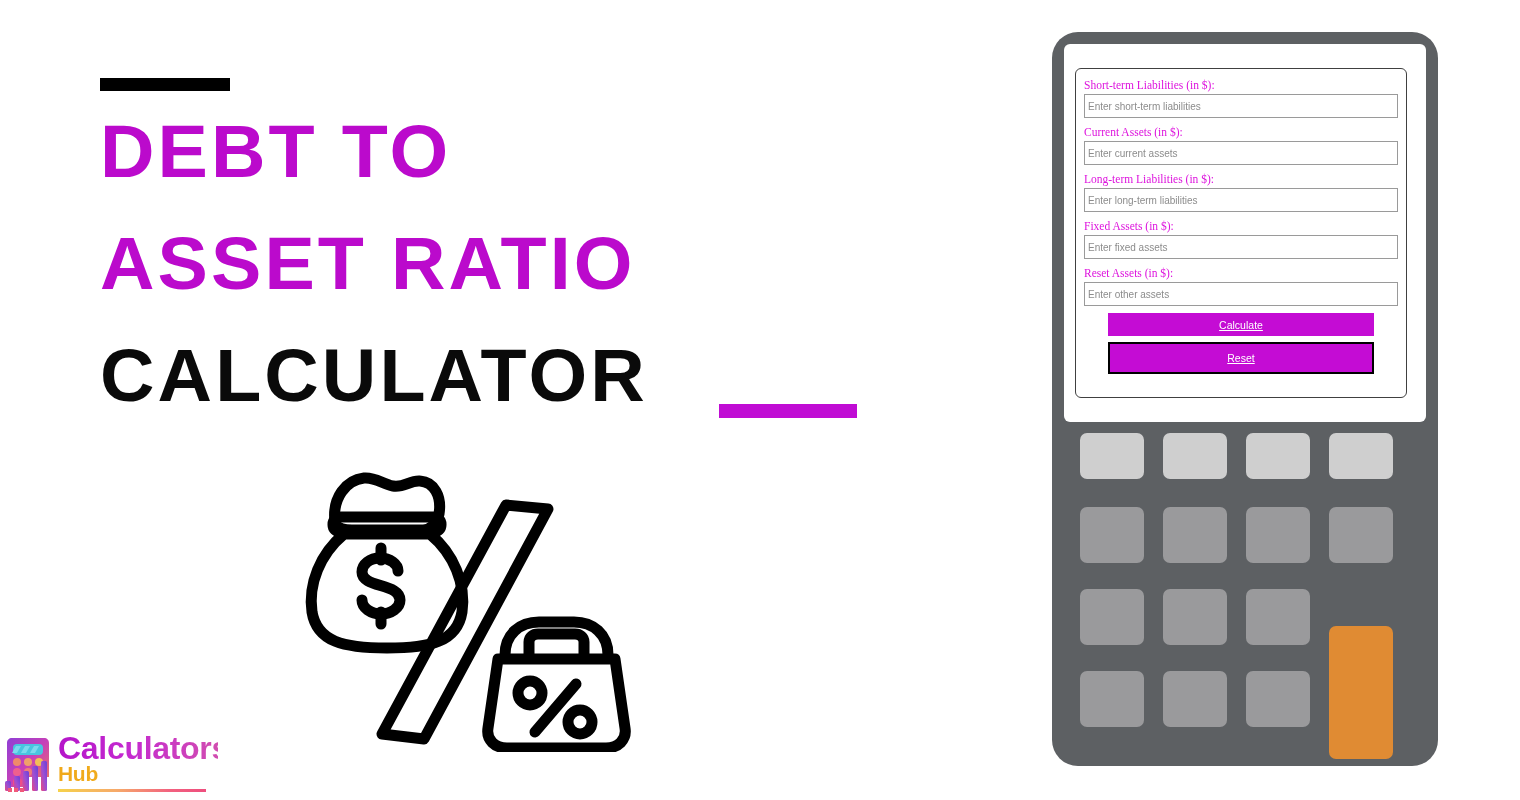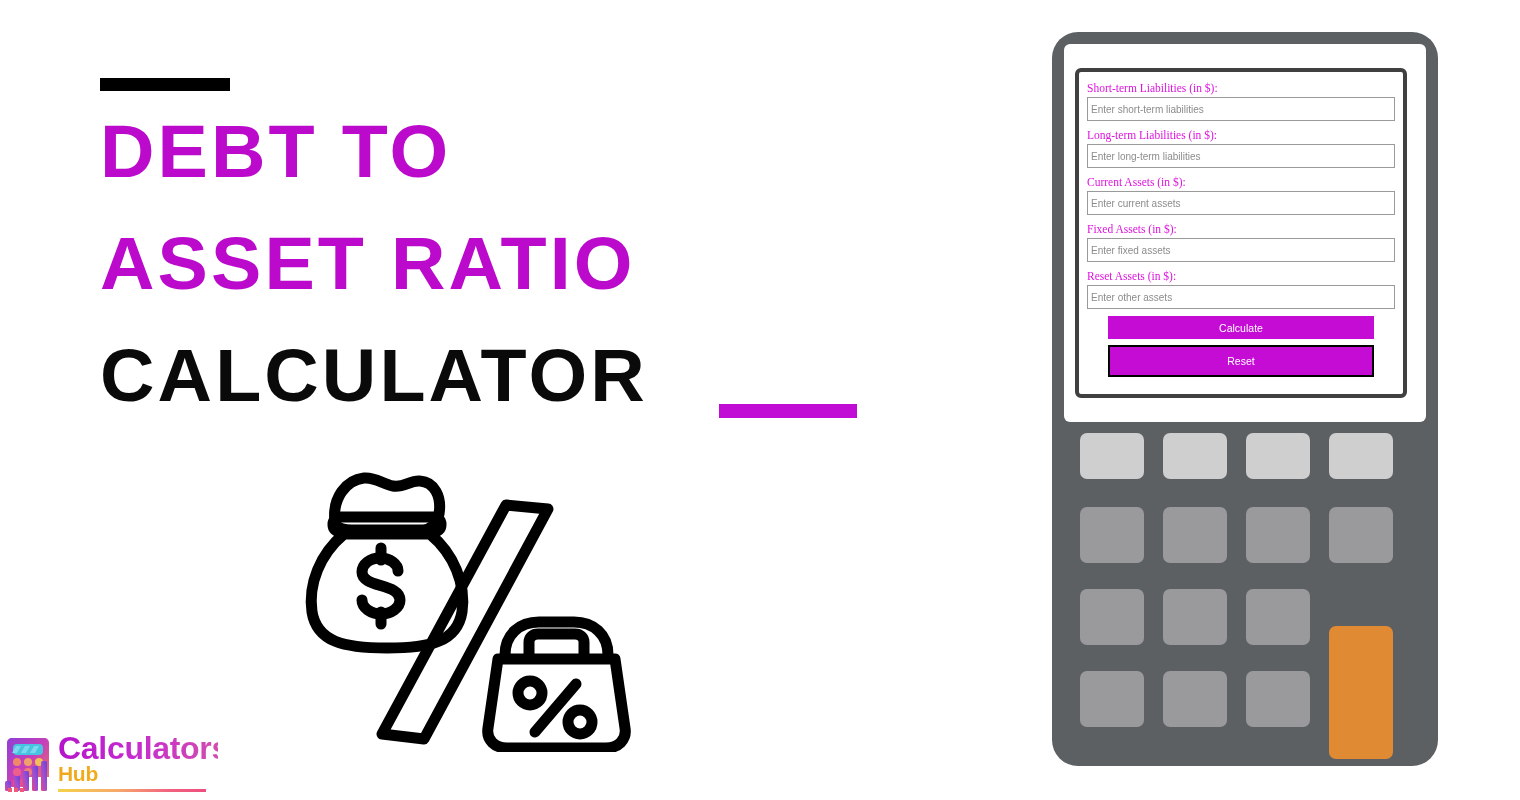--- a/index.html
+++ b/index.html
@@ -79,21 +79,21 @@
   #device{
     position:absolute;left:1052px;top:32px;width:386px;height:734px;
     background:#5d6063;border-radius:26px;
   }
   #screen{
     position:absolute;left:12px;top:12px;width:362px;height:378px;
     background:#ffffff;border-radius:6px;
   }
   #form-box{
     position:absolute;left:11px;top:24px;width:332px;height:330px;
-    border:4px solid #404040;border-radius:6px;
+    border:1px solid #404040;border-radius:6px;
     box-sizing:border-box;
     padding:9px 8px 0 8px;
   }
   .field{margin-bottom:7px;}
   .field-label{
     font-family:"Liberation Serif", serif;
     font-size:11.5px;
     color:#dd11dd;
     display:block;
     line-height:14px;
@@ -119,20 +119,21 @@
     display:block;
     width:266px;
     margin:0 auto;
     background:#c40cd4;
     color:#ffffff;
     font-family:"Liberation Sans", sans-serif;
     font-size:10.5px;
     text-align:center;
     cursor:pointer;
     border-radius:0;
+    text-decoration:underline;
   }
   #btn-calculate{
     height:23px;line-height:23px;border:none;margin-top:7px;
   }
   #btn-reset{
     height:32px;line-height:22px;border:2px solid #000000;margin-top:6px;
     box-sizing:border-box;
   }
 
   
@@ -237,27 +238,27 @@
   <div id="screen">
 
     <div id="form-box">
 
       <div class="field">
         <label class="field-label">Short-term Liabilities (in $):</label>
         <input class="field-input" type="text" placeholder="Enter short-term liabilities" style="">
       </div>
 
       <div class="field">
+        <label class="field-label">Current Assets (in $):</label>
+        <input class="field-input" type="text" placeholder="Enter current assets" style="">
+      </div>
+
+      <div class="field">
         <label class="field-label">Long-term Liabilities (in $):</label>
         <input class="field-input" type="text" placeholder="Enter long-term liabilities" style="">
-      </div>
-
-      <div class="field">
-        <label class="field-label">Current Assets (in $):</label>
-        <input class="field-input" type="text" placeholder="Enter current assets" style="">
       </div>
 
       <div class="field">
         <label class="field-label">Fixed Assets (in $):</label>
         <input class="field-input" type="text" placeholder="Enter fixed assets" style="">
       </div>
 
       <div class="field">
         <label class="field-label">Reset Assets (in $):</label>
         <input class="field-input" type="text" placeholder="Enter other assets" style="">

